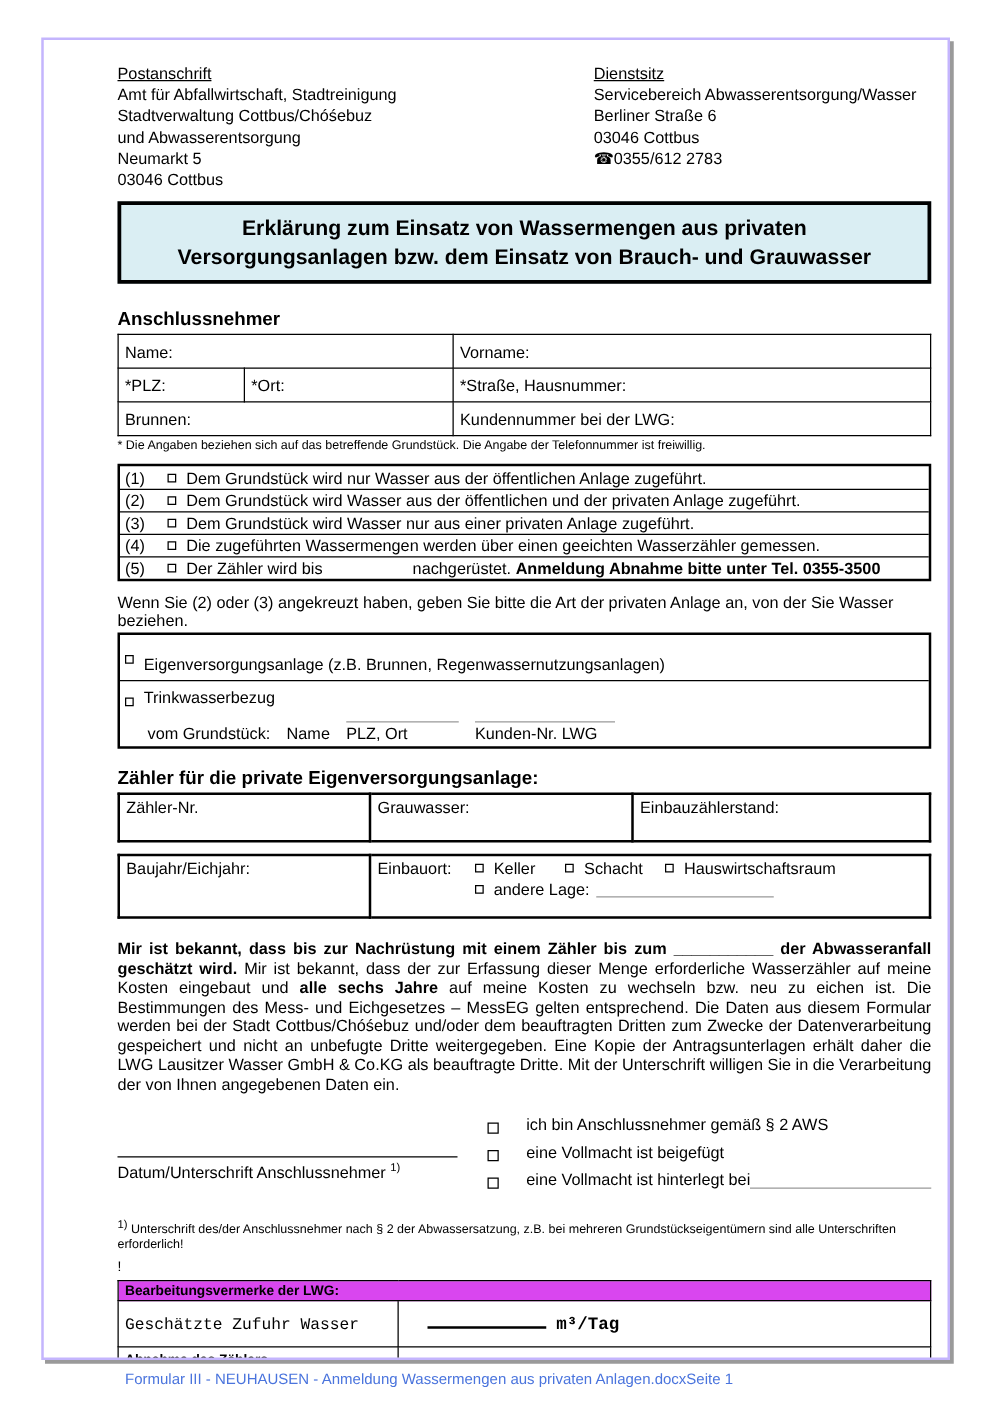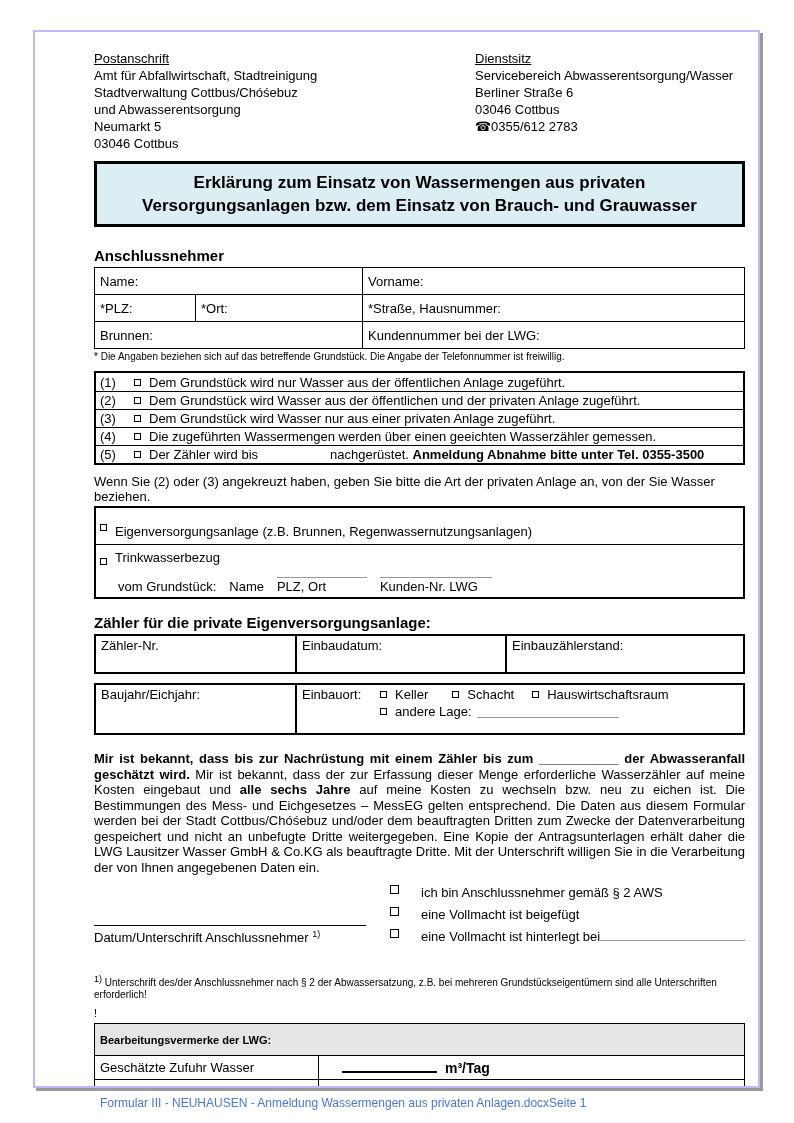--- a/index.html
+++ b/index.html
@@ -53,30 +53,30 @@
   .opt-gap1 { width:24px; flex:none; } .opt-gap2 { width:18px; flex:none; }
   .andere-ul { display:inline-block; width:142px; border-bottom:1px solid #999; height:12px; margin-left:5px; }
   
   .legal { margin-top:16px; font-size:13px; line-height:15.5px; text-align:justify; }
   
   .sig { margin-top:10px; display:flex; font-size:13px; }
   .sig-left { width:296px; flex:none; position:relative; }
   .sig-line { position:absolute; left:0; top:40px; width:272px; border-bottom:1px solid #000; }
   .sig-label { position:absolute; left:0; top:44px; white-space:nowrap; }
   .sig-right { flex:1; }
-  .sig-row { display:flex; align-items:flex-start; height:22px; }
+  .sig-row { display:flex; align-items:flex-end; height:22px; }
   .sig-row .txt { margin-left:22px; }
   .ul-fill { flex:1; border-bottom:1px solid #999; height:12px; }
   .sig-foot { font-size:10px; line-height:12px; margin-top:22px; }
   .bang { font-size:11px; margin-top:6px; }
   
   .t-lwg { margin-top:4px; }
   .t-lwg td { font-size:11px; padding:1px 5px; }
-  .lwg-head { background:#e5e5e5; font-weight:bold; height:32px; }
-  .lwg-r1 td { height:24px; font-size:13px; }
+  .lwg-head { background:#d946ef; font-weight:bold; height:16px; }
+  .lwg-r1 td { height:37px; font-size:13px;font-family:Liberation Mono, monospace; }
   .m3 { font-weight:bold; font-size:14px; }
   .blank-bold { display:inline-block; width:95px; border-bottom:2px solid #000; height:13px; margin:0 8px 0 18px; }
   .lwg-bold { font-weight:bold; font-size:14px; height:20px; }
   .lwg-empty td { height:24px; }
   
   .footer { position:absolute; left:100px; top:1096px; width:600px; display:flex; 
             font-size:12px; color:#4a74dd; }
   sup { font-size:9px; }
   b.inl { font-weight:bold; }
 </style>
@@ -194,21 +194,21 @@
     <h2 class="sect" style="margin-top:15px;">Zähler für die private Eigenversorgungsanlage:</h2>
     <table class="t-meter">
       <colgroup>
           <col style="width:201px">
           <col style="width:210px">
           <col>
         </colgroup>
       <tbody>
           <tr>
         <td>Zähler-Nr.</td>
-        <td>Einbaudatum:</td>
+        <td>Grauwasser:</td>
         <td>Einbauzählerstand:</td>
       </tr>
     </tbody>
       </table>
     <table class="t-build">
       <colgroup>
           <col style="width:201px">
           <col>
         </colgroup>
       <tbody>

